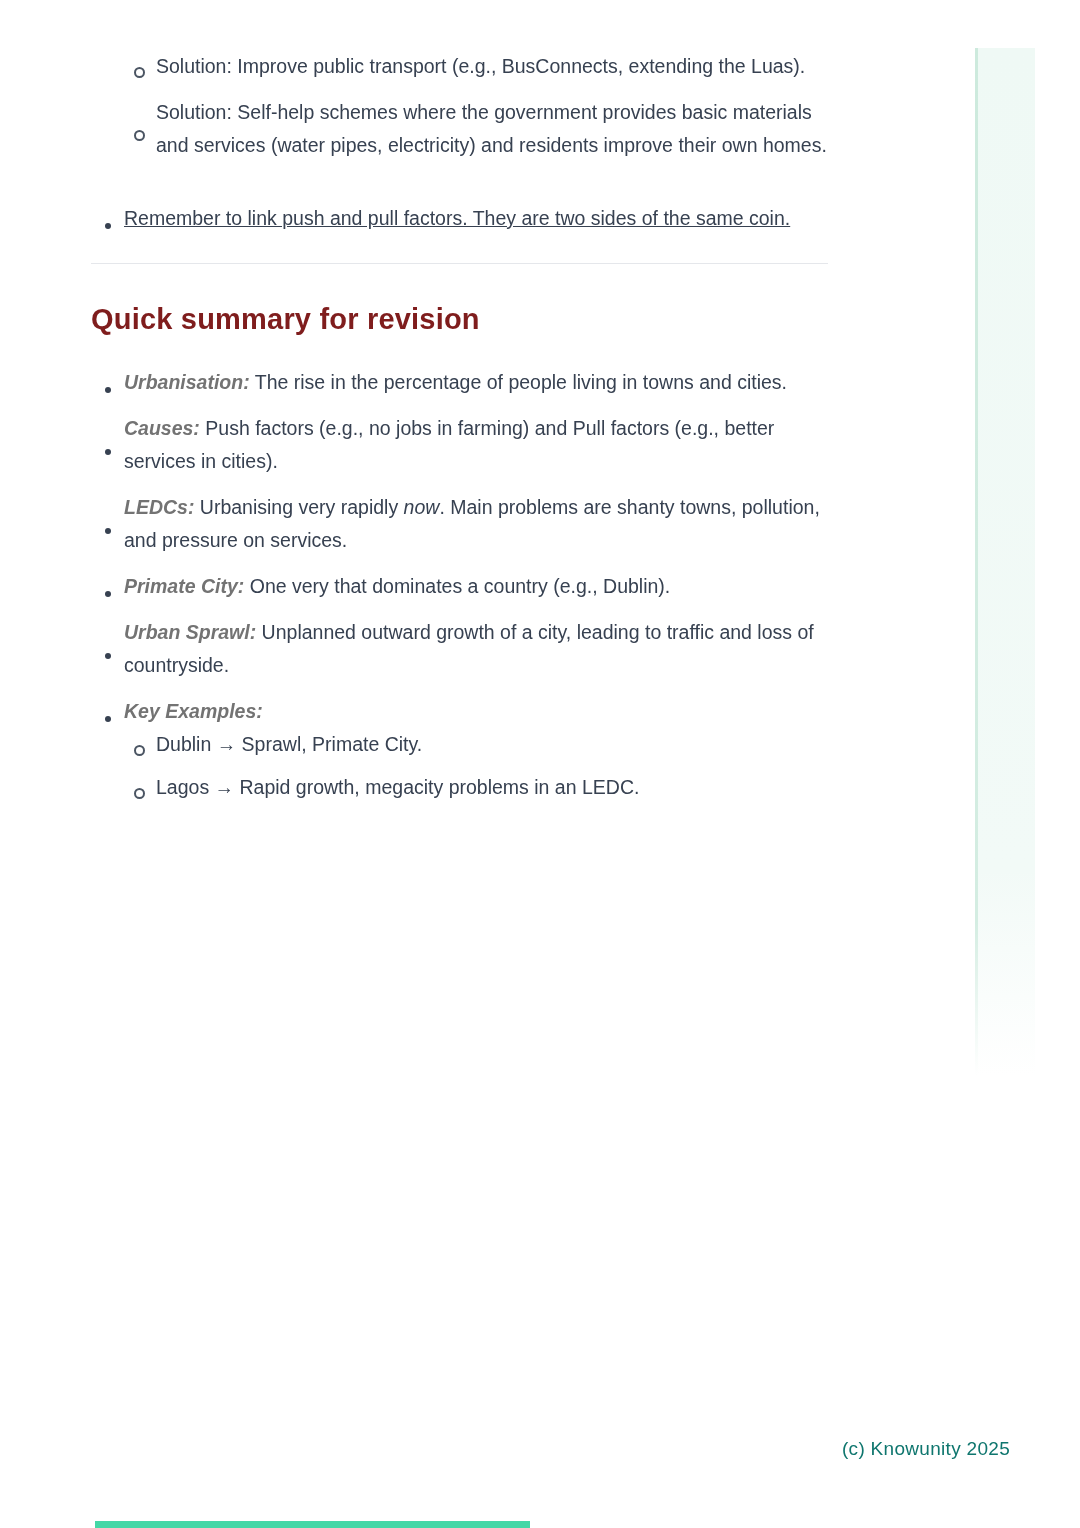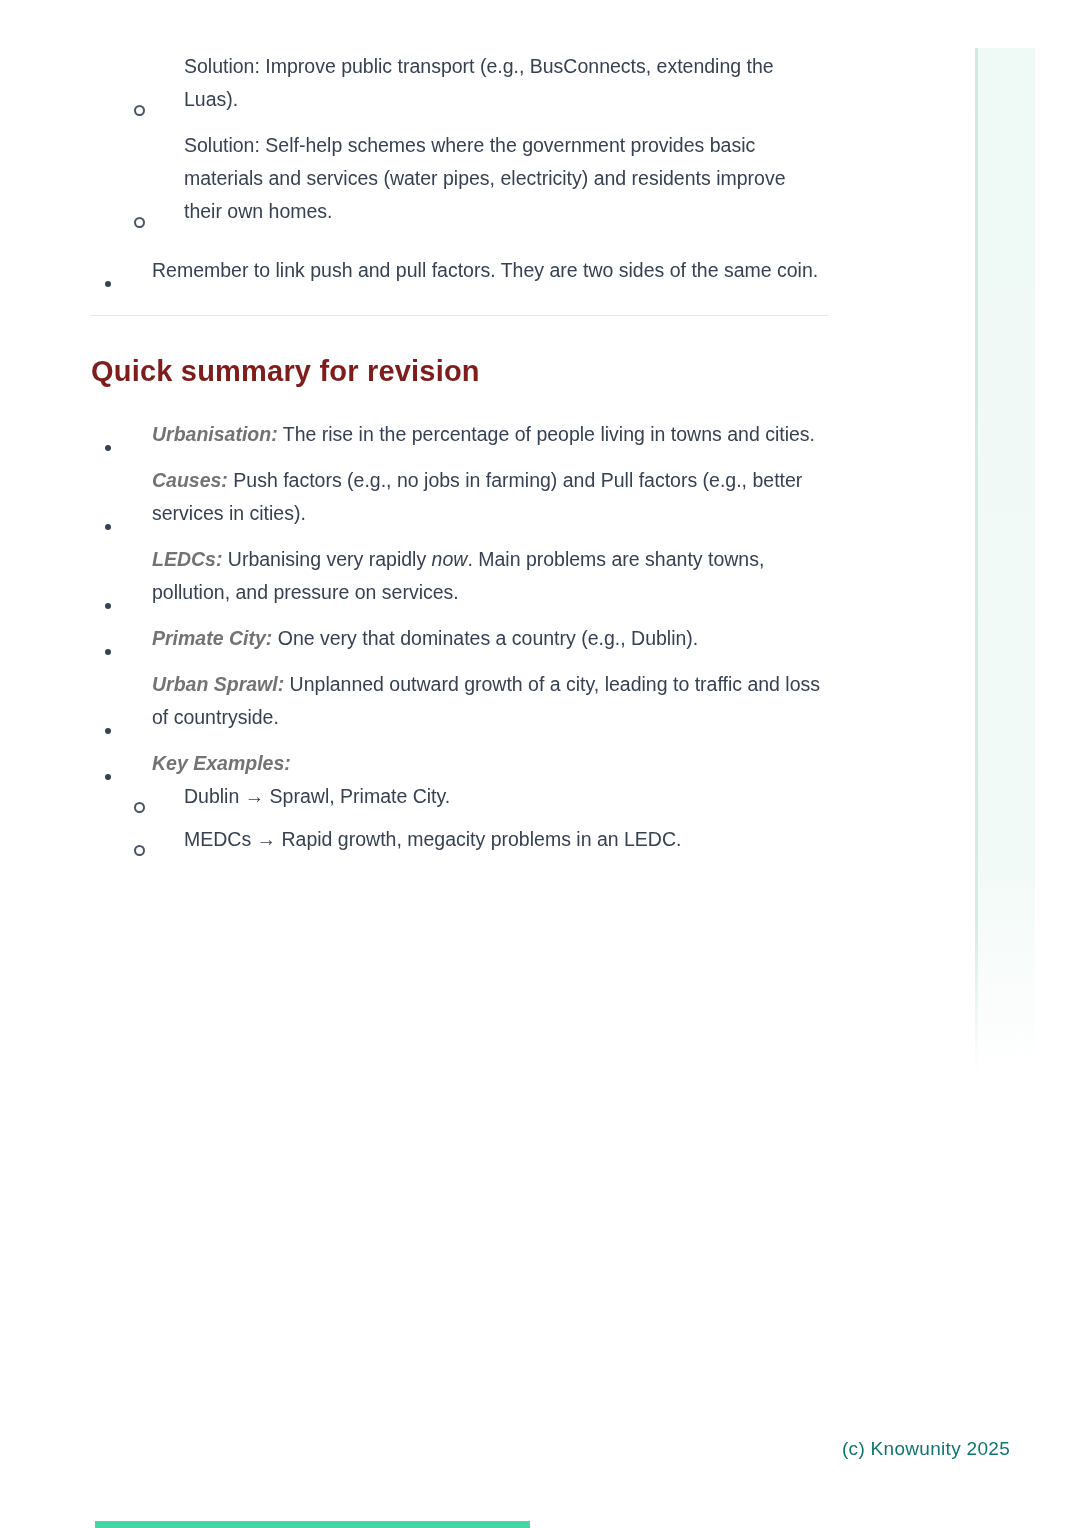--- a/index.html
+++ b/index.html
@@ -13,23 +13,23 @@
     color: #374151;
   }
   .content {
     position: absolute;
     left: 91px;
     top: 50px;
     width: 737px;
     font-size: 19.5px;
     line-height: 33px;
   }
-  .li { display: flex; align-items: flex-end; margin-bottom: 13px; gap: 28px; }
+  .li { display: flex; align-items: center; margin-bottom: 13px; }
   .li.nested { margin-left: 32px; }
-  .li.top-gap { margin-top: 26px; }
+  .li.top-gap { margin-top: 40px; text-decoration: underline; }
   .marker-cell { flex: 0 0 33px; padding-left: 14px; box-sizing: border-box; }
   .li.nested .marker-cell { padding-left: 11px; }
   .disc {
     display: block; width: 6px; height: 6px; border-radius: 50%;
     background: #374151; margin-top: 14px;
   }
   .circle {
     display: block; width: 7px; height: 7px; border-radius: 50%;
     border: 2px solid #4b5563; background: transparent; margin-top: 12px;
   }
@@ -160,21 +160,21 @@
         <div class="li nested">
           <span class="marker-cell">
               <span class="circle"></span>
             </span>
           <span class="txt">Dublin → Sprawl, Primate City.</span>
         </div>
         <div class="li nested">
           <span class="marker-cell">
               <span class="circle"></span>
             </span>
-          <span class="txt">MEDCs → Rapid growth, megacity problems in an LEDC.</span>
+          <span class="txt">Lagos → Rapid growth, megacity problems in an LEDC.</span>
         </div>
       </div>
 
     </div>
   </div>
 
   <div class="footer">(c) Knowunity 2025</div>
 
   <div class="bottom-bar"></div>
 

